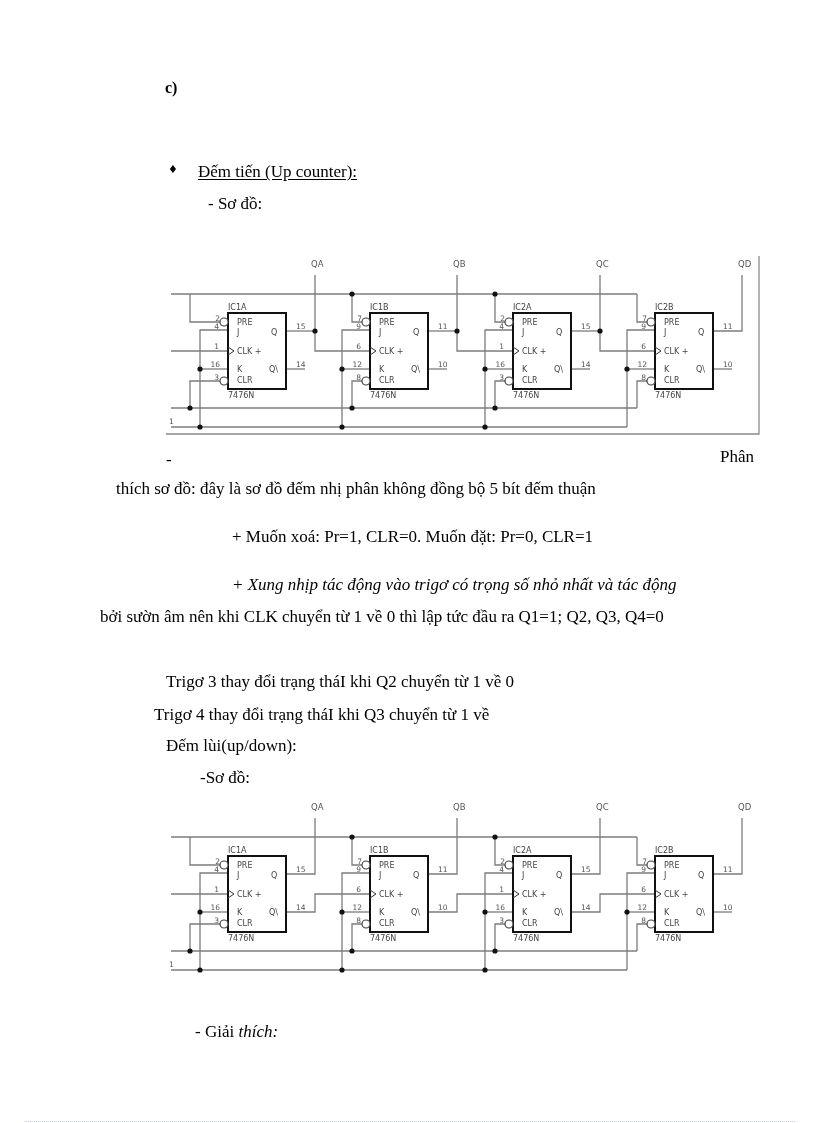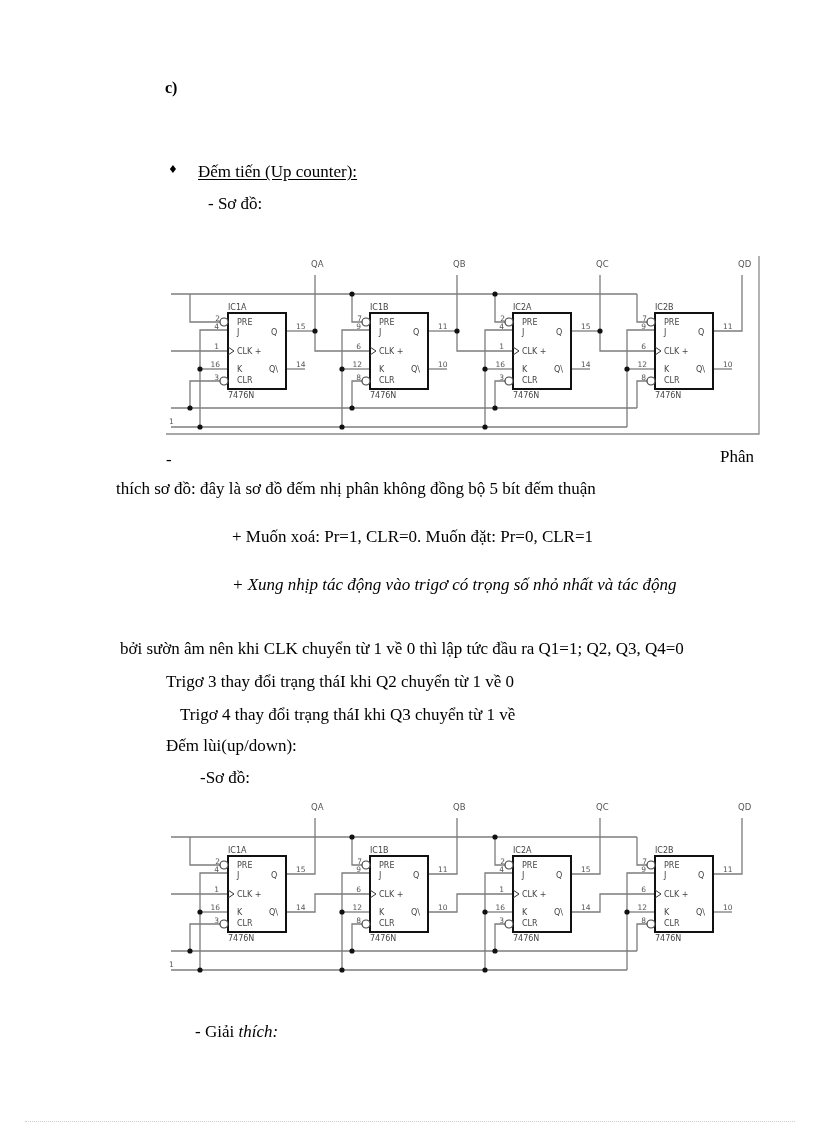--- a/index.html
+++ b/index.html
@@ -169,24 +169,24 @@
       <text x="563" y="79" class="pin" text-anchor="start">11</text>
       <text x="563" y="117" class="pin" text-anchor="start">10</text>
     </svg>
 
   <div class="t" style="left:166px;top:450px;">-</div>
   <div class="t" style="left:720px;top:447px;">Phân</div>
   <div class="t" style="left:116px;top:479px;">thích sơ đồ: đây là sơ đồ đếm nhị phân không đồng bộ 5 bít đếm thuận</div>
 
   <div class="t" style="left:232px;top:511px;margin-top:16px;">+ Muốn xoá: Pr=1, CLR=0. Muốn đặt: Pr=0, CLR=1</div>
   <div class="t" style="left:232px;top:575px;font-style:italic;">+ Xung nhịp tác động vào trigơ có trọng số nhỏ nhất và tác động</div>
-  <div class="t" style="left:120px;top:607px;margin-top:32px;">bởi sườn âm nên khi CLK chuyển từ 1 về 0 thì lập tức đầu ra Q1=1; Q2, Q3, Q4=0</div>
+  <div class="t" style="left:100px;top:607px;">bởi sườn âm nên khi CLK chuyển từ 1 về 0 thì lập tức đầu ra Q1=1; Q2, Q3, Q4=0</div>
 
   <div class="t" style="left:166px;top:672px;">Trigơ 3 thay đổi trạng tháI khi Q2 chuyển từ 1 về 0</div>
-  <div class="t" style="left:180px;top:705px;">Trigơ 4 thay đổi trạng tháI khi Q3 chuyển từ 1 về</div>
+  <div class="t" style="left:154px;top:705px;">Trigơ 4 thay đổi trạng tháI khi Q3 chuyển từ 1 về</div>
 
   <div class="t" style="left:166px;top:736px;">Đếm lùi(up/down):</div>
   <div class="t" style="left:200px;top:768px;">-Sơ đồ:</div>
 
   <svg class="sch" style="left:160px;top:793px;" width="610" height="185" viewBox="0 0 610 185">
       <polyline points="11,44 477,44" class="wire"></polyline>
       <polyline points="11,158 477,158" class="wire"></polyline>
       <polyline points="11,177 467,177" class="wire"></polyline>
       <polyline points="11,101 68,101" class="wire"></polyline>
       <text x="9" y="174" class="pin" text-anchor="start">1</text>

